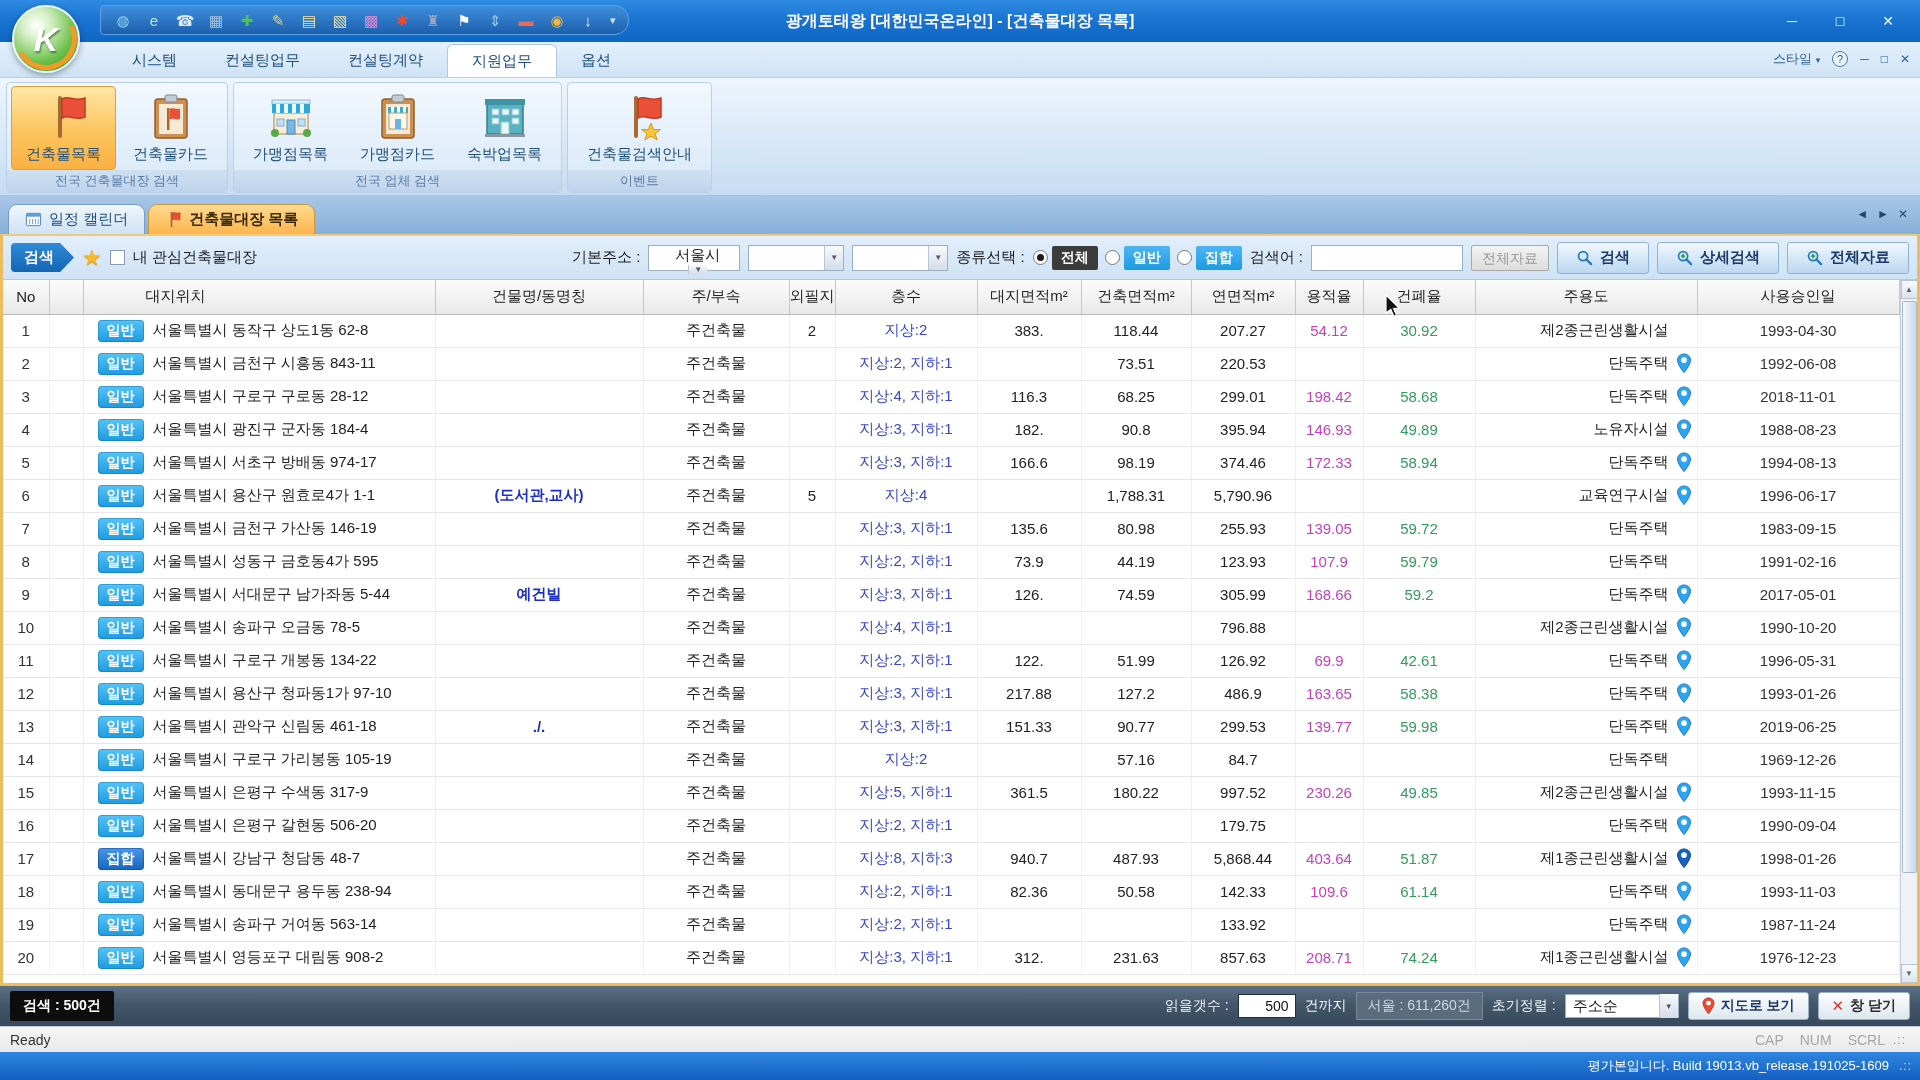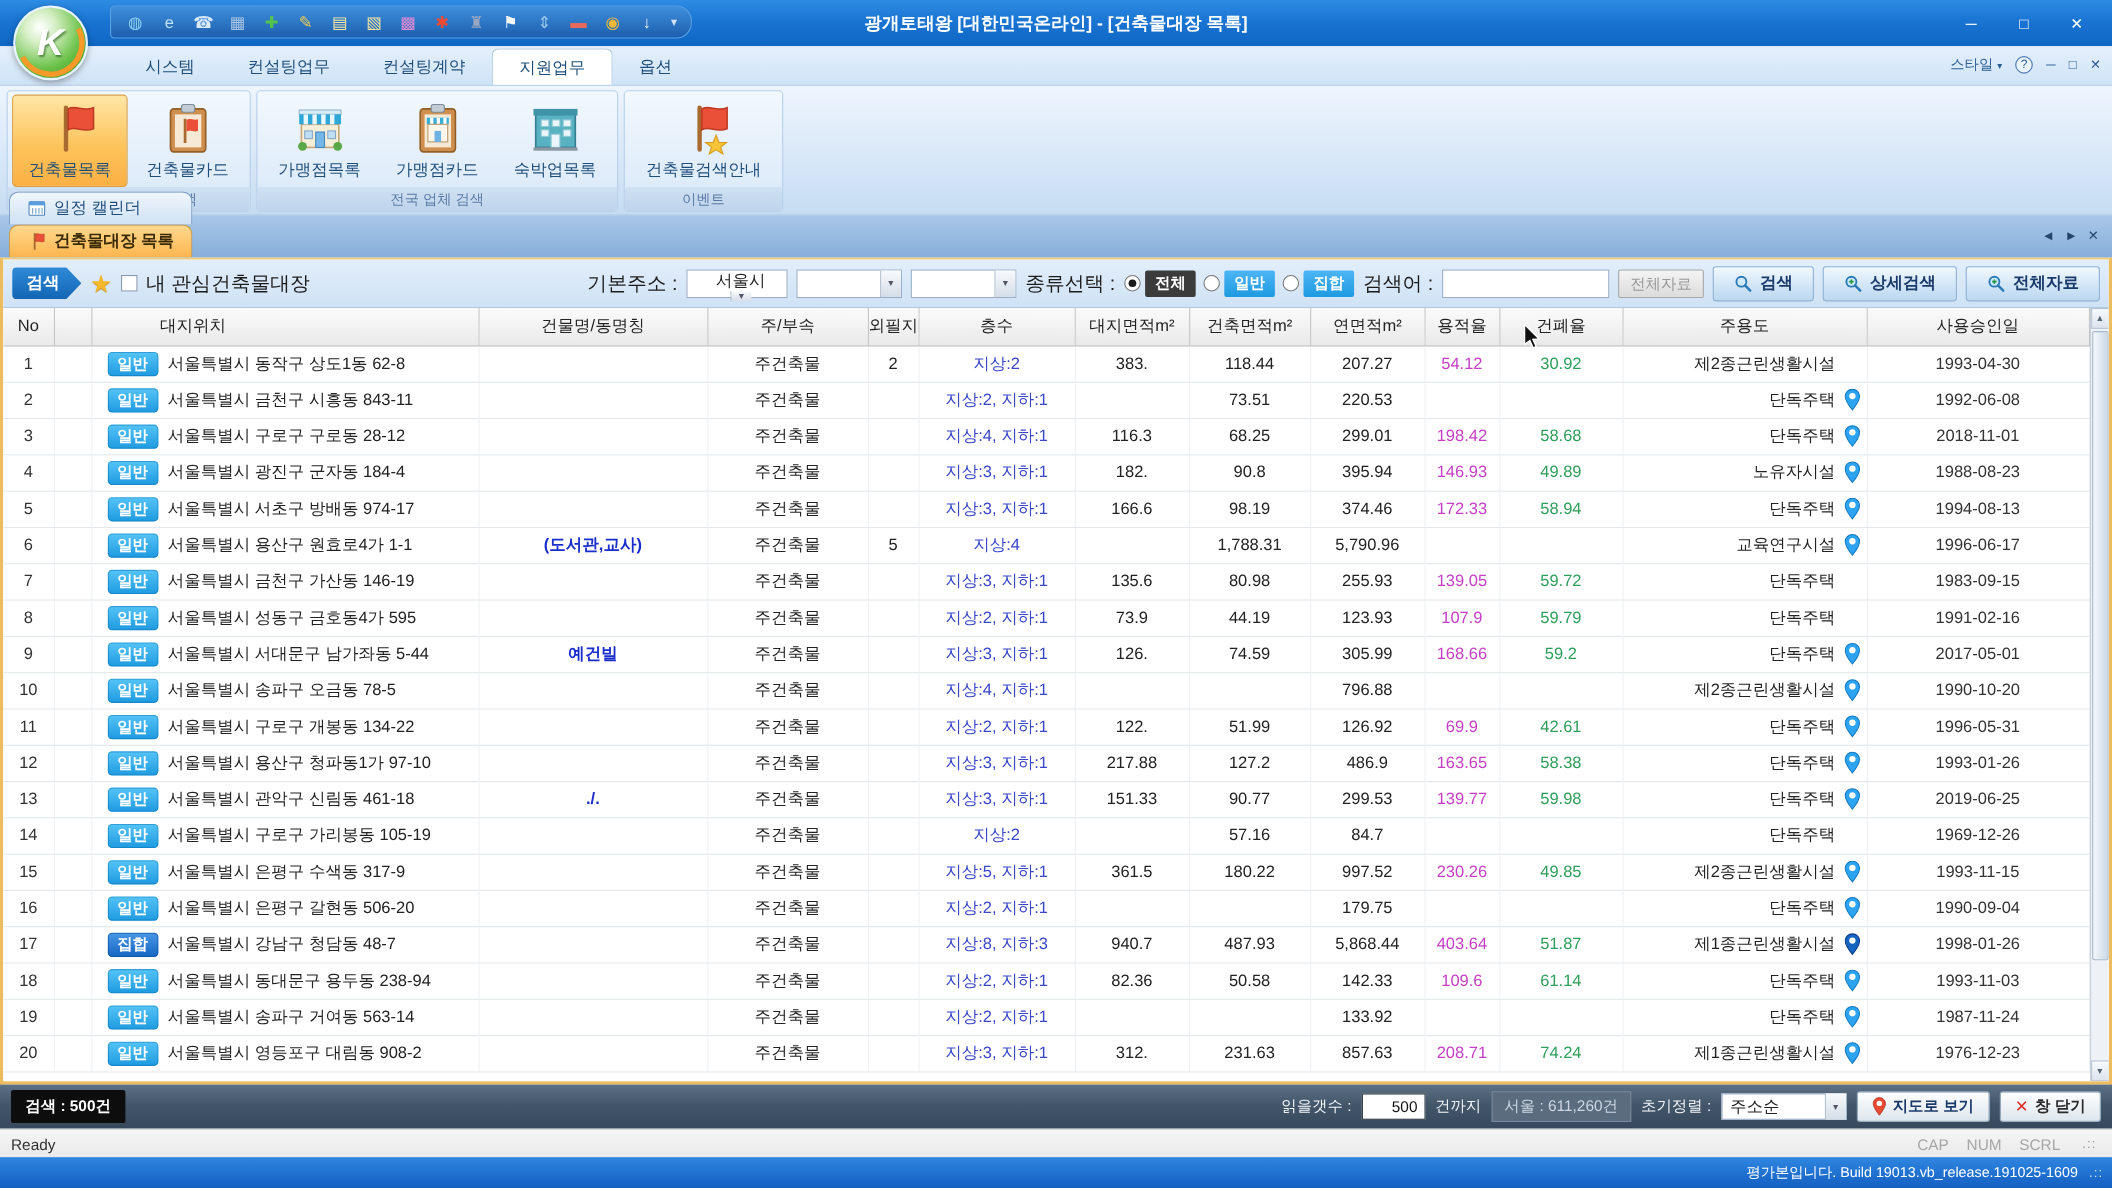--- a/index.html
+++ b/index.html
@@ -40,35 +40,35 @@
   .rgroup { display:flex; flex-direction:column; border:1px solid #b8d0ea; border-radius:4px; background:linear-gradient(#f2f8fe,#d8e8f8); }
   .rbtns { flex:1; display:flex; align-items:stretch; padding:3px 4px 0; gap:2px; }
   .rbtn { display:flex; flex-direction:column; align-items:center; justify-content:flex-start; padding:5px 14px 2px; border:1px solid transparent; border-radius:4px; background:none; font-family:inherit; }
   .rbtn.active { background:linear-gradient(#ffe6a6,#fcc45c 55%,#fbb044); border-color:#dd9f3d; }
   .ric { width:50px; height:50px; }
   .rbtn-label { font-size:15px; color:#1f4e79; margin-top:3px; white-space:nowrap; }
   .rglabel { height:22px; text-align:center; font-size:13px; color:#5b7ba6; background:linear-gradient(#cfe0f2,#bed4ec); border-radius:0 0 4px 4px; line-height:22px; padding:0 10px; }
 
   
   .doctabs { height:38px; flex:0 0 38px; background:linear-gradient(#a9c7e8,#87afda); display:flex; align-items:flex-end; padding:0 8px; position:relative; }
-  .dts { display:flex;flex-direction:column; }
+  .dts { display:flex; }
   .dtab { display:flex; align-items:center; gap:7px; height:30px; padding:0 16px; border-radius:9px 9px 0 0; font-size:15px; border:1px solid #7a9cc4; border-bottom:none; margin-right:3px; }
   .dtab.inactive { background:linear-gradient(#f0f6fc,#cfe2f4); color:#1f4e79; }
   .dtab.active { background:linear-gradient(#ffd98f,#fcb54e); border-color:#cf983a; color:#3a2a08; font-weight:bold; }
   .dic { width:17px; height:17px; }
   .dtab-nav { position:absolute; right:12px; top:11px; display:flex; gap:9px; color:#24466c; font-size:12px; align-items:center; }
 
   
   .content { flex:1; border:3px solid #ecbc5e; border-top:2px solid #f0ca78; background:#fff; display:flex; flex-direction:column; overflow:hidden; }
 
   .filterbar { height:44px; flex:0 0 44px; background:linear-gradient(#e2eefb,#cfe2f5); display:flex; align-items:center; padding:0 8px; gap:8px; border-bottom:1px solid #b0c8e0; }
   .search-pent { background:linear-gradient(#2f8ad8,#1266b4); color:#fff; font-weight:bold; font-size:15px; padding:5px 20px 5px 13px; clip-path:polygon(0 0,78% 0,100% 50%,78% 100%,0 100%); border-radius:4px 0 0 4px; }
   .star { color:#f6b92e; font-size:22px; text-shadow:0 1px 1px #c88a10; line-height:1; }
   .cbx { width:15px; height:15px; background:#fff; border:1px solid #8a9ab0; display:inline-block; }
-  .filter-label { font-size:18px; color:#1b1b1b; white-space:nowrap; }
+  .filter-label { font-size:15px; color:#1b1b1b; white-space:nowrap; }
   .fspacer { flex:1; }
   .selectbox { height:26px; background:#fff; border:1px solid #9ab0c8; display:inline-flex; align-items:center; justify-content:space-between; padding-left:7px; font-size:15px; color:#222; }
   .w90 { width:92px;flex-direction:column; } .w95 { width:96px; }
   .selarrow { width:19px; height:24px; background:linear-gradient(#f8fafc,#d4dde8); border-left:1px solid #b8c4d2; display:flex; align-items:center; justify-content:center; font-size:8px; color:#556; }
   .type-options { display:inline-flex; align-items:center; gap:7px; }
   .typeopt { display:inline-flex; align-items:center; gap:4px; }
   .radio { width:15px; height:15px; border-radius:50%; background:#fff; border:1px solid #777; display:inline-flex; align-items:center; justify-content:center; }
   .radio.checked::after { content:""; width:7px; height:7px; border-radius:50%; background:#1b1b1b; }
   .typebadge { color:#fff; font-size:14px; font-weight:bold; padding:3px 9px; border-radius:2px; }
   .typebadge.dark { background:#3b3b3b; }
@@ -113,21 +113,21 @@
   .finput { width:58px; height:24px; background:#fff; border:1px solid #22303e; font-size:14px; color:#111; display:inline-flex; align-items:center; justify-content:flex-end; padding-right:6px; }
   .region-badge { background:#5a6c7e; border:1px solid #76889a; color:#ccd7e3; font-size:14px; padding:4px 11px; white-space:nowrap; }
   .fsel { width:114px; height:24px; }
   .mapbtn, .closebtn2 { height:28px; display:inline-flex; align-items:center; gap:6px; padding:0 13px; background:linear-gradient(#fefefe,#dde6ee); border:1px solid #9ab0c4; border-radius:3px; font-size:14px; font-weight:bold; font-family:inherit; color:#1a3a6a; white-space:nowrap; }
   .closebtn2 { color:#2b2b2b; }
   .closex { color:#e03028; font-weight:bold; font-size:15px; }
   .fpin { width:13px; height:18px; }
 
   
   .statusbar { height:26px; flex:0 0 26px; background:linear-gradient(#f6f6f6,#e9e9e9); border-top:1px solid #cfcfcf; display:flex; align-items:center; padding:0 10px; font-size:14px; color:#333; }
-  .sb-right { margin-left:auto; display:flex; align-items:center; gap:20px; color:#a6a6a6; padding-right:4px; }
+  .sb-right { margin-left:auto; display:flex; align-items:center; gap:8px; color:#a6a6a6; padding-right:4px; }
   #status-indicators { display:inline-flex; gap:16px; }
   .grip { color:#9a9a9a; font-size:12px; letter-spacing:1px; }
   .buildbar { height:28px; flex:0 0 28px; background:linear-gradient(#2f86e0,var(--build-bar)); display:flex; align-items:center; justify-content:flex-end; padding:0 8px; color:#fff; font-size:13px; gap:10px; }
   .grip2 { color:#cfe2fa; font-size:12px; letter-spacing:1px; }
 
   .cursor { position:absolute; left:1385px; top:294px; z-index:50; pointer-events:none; }
 </style>
 </head>
 <body>
 

